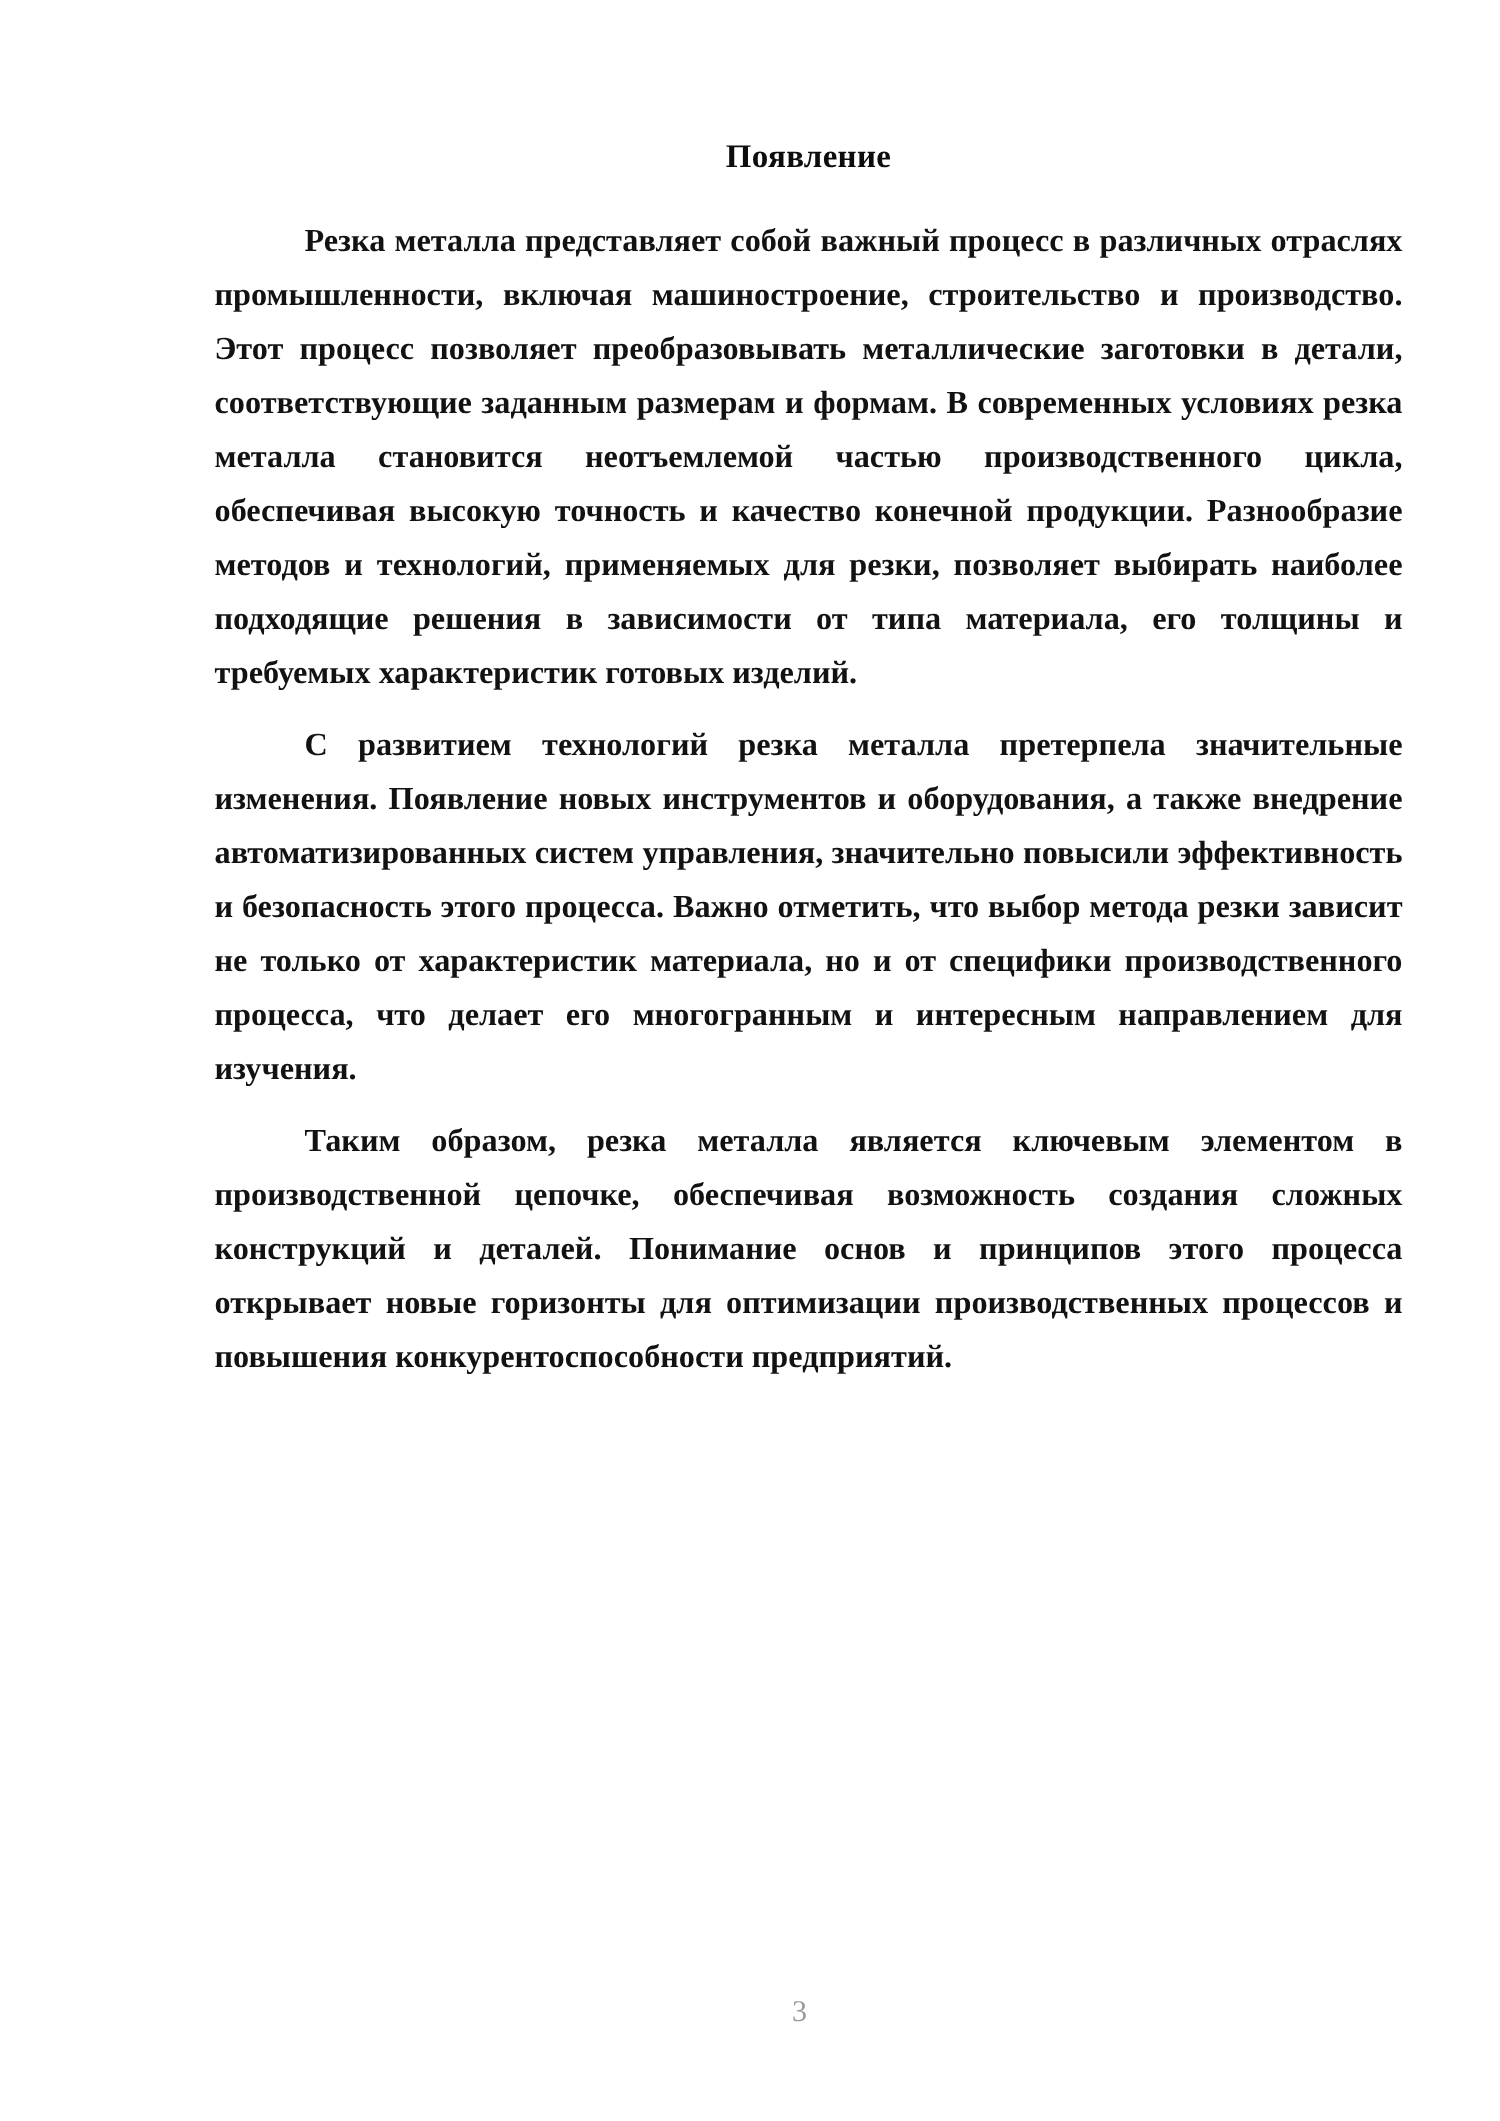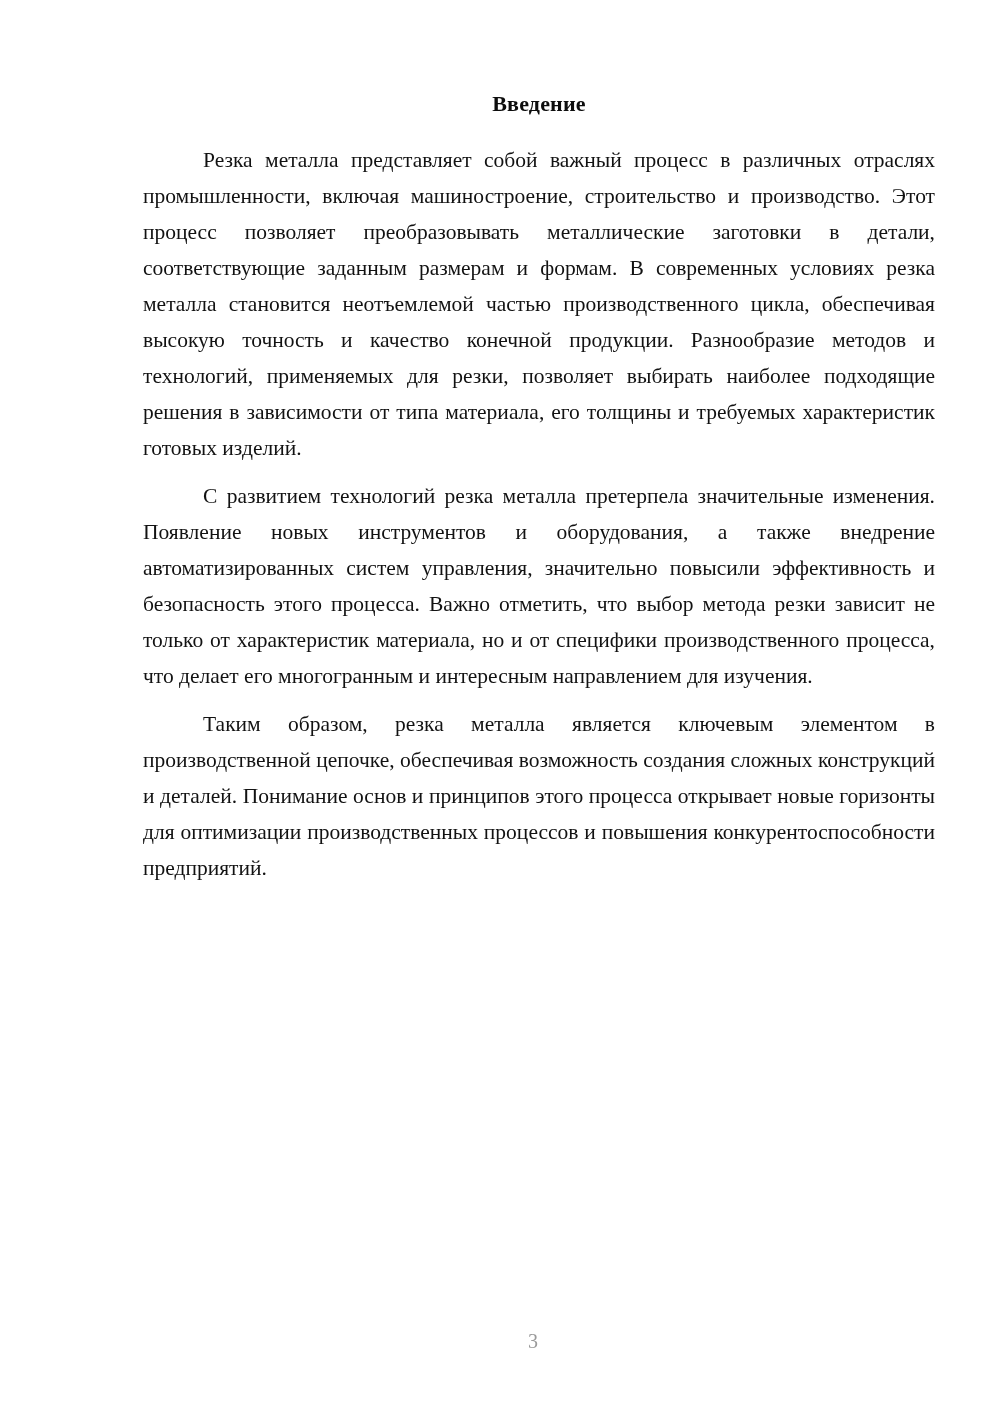--- a/index.html
+++ b/index.html
@@ -44,20 +44,21 @@
 
   .para {
     font-size: 21.5px;
     line-height: 36px;
     text-align: justify;
     text-justify: inter-word;
     text-indent: 60px;
     margin: 0 0 12px 0;
     color: #121212;
     hyphens: none;
+    font-weight: bold;
   }
 
   .para:last-of-type {
     margin-bottom: 0;
   }
 
   .page-number {
     position: absolute;
     left: 0;
     top: 1328px;
@@ -70,21 +71,21 @@
     color: #9a9a9a;
   }
 </style>
 </head>
 <body>
 
 <div class="page">
 
   <div class="content">
 
-    <h1 class="doc-title">Введение</h1>
+    <h1 class="doc-title">Появление</h1>
 
     <p class="para">Резка металла представляет собой важный процесс в различных отраслях промышленности, включая машиностроение, строительство и производство. Этот процесс позволяет преобразовывать металлические заготовки в детали, соответствующие заданным размерам и формам. В современных условиях резка металла становится неотъемлемой частью производственного цикла, обеспечивая высокую точность и качество конечной продукции. Разнообразие методов и технологий, применяемых для резки, позволяет выбирать наиболее подходящие решения в зависимости от типа материала, его толщины и требуемых характеристик готовых изделий.</p>
 
     <p class="para">С развитием технологий резка металла претерпела значительные изменения. Появление новых инструментов и оборудования, а также внедрение автоматизированных систем управления, значительно повысили эффективность и безопасность этого процесса. Важно отметить, что выбор метода резки зависит не только от характеристик материала, но и от специфики производственного процесса, что делает его многогранным и интересным направлением для изучения.</p>
 
     <p class="para">Таким образом, резка металла является ключевым элементом в производственной цепочке, обеспечивая возможность создания сложных конструкций и деталей. Понимание основ и принципов этого процесса открывает новые горизонты для оптимизации производственных процессов и повышения конкурентоспособности предприятий.</p>
 
   </div>
 
   <div class="page-number">3</div>

